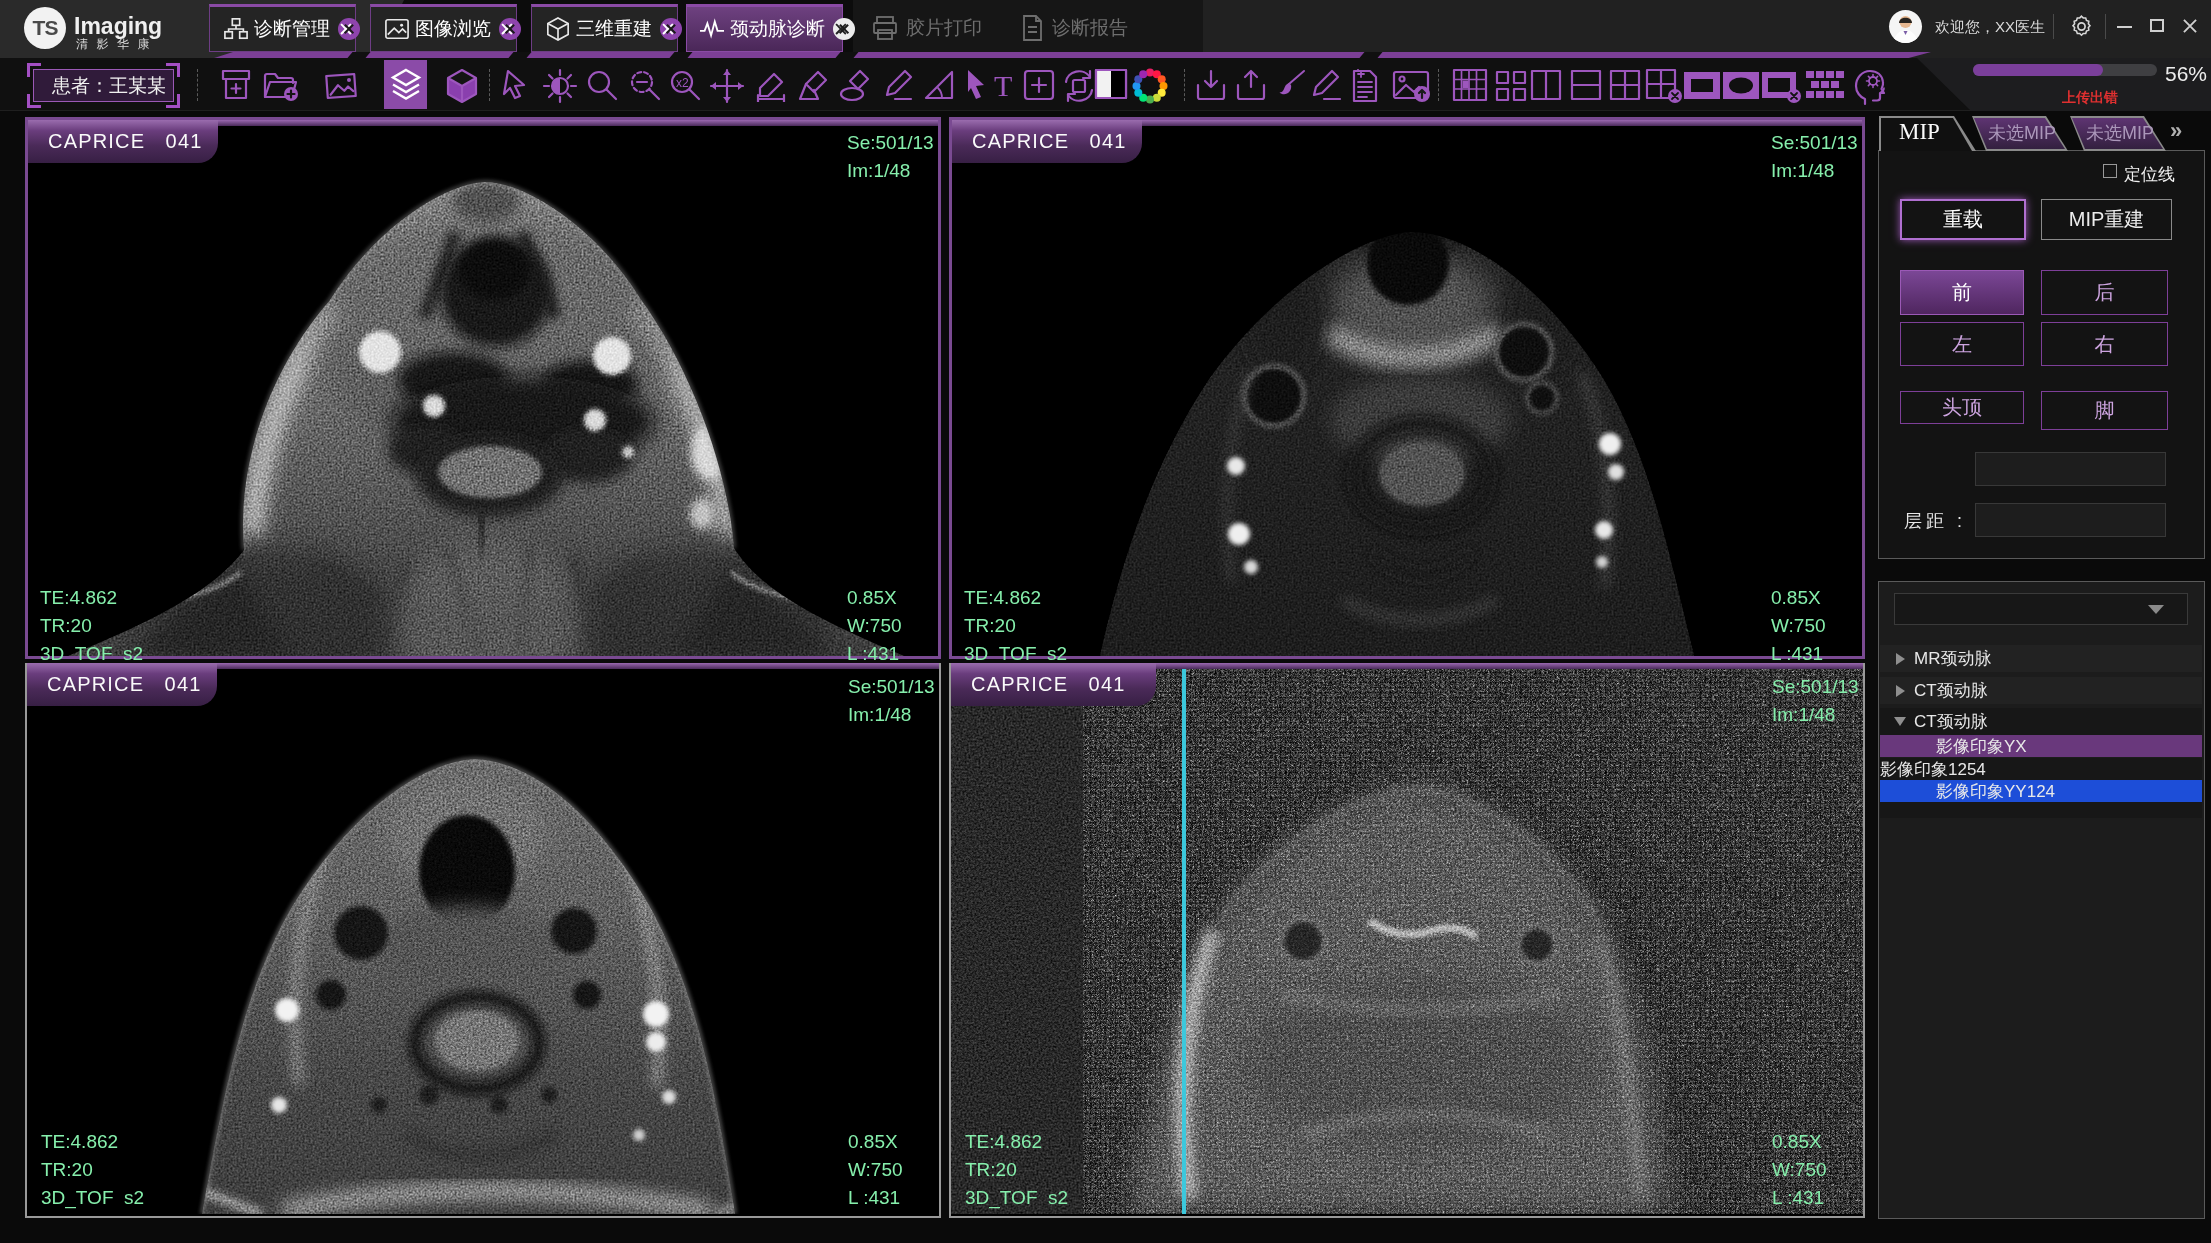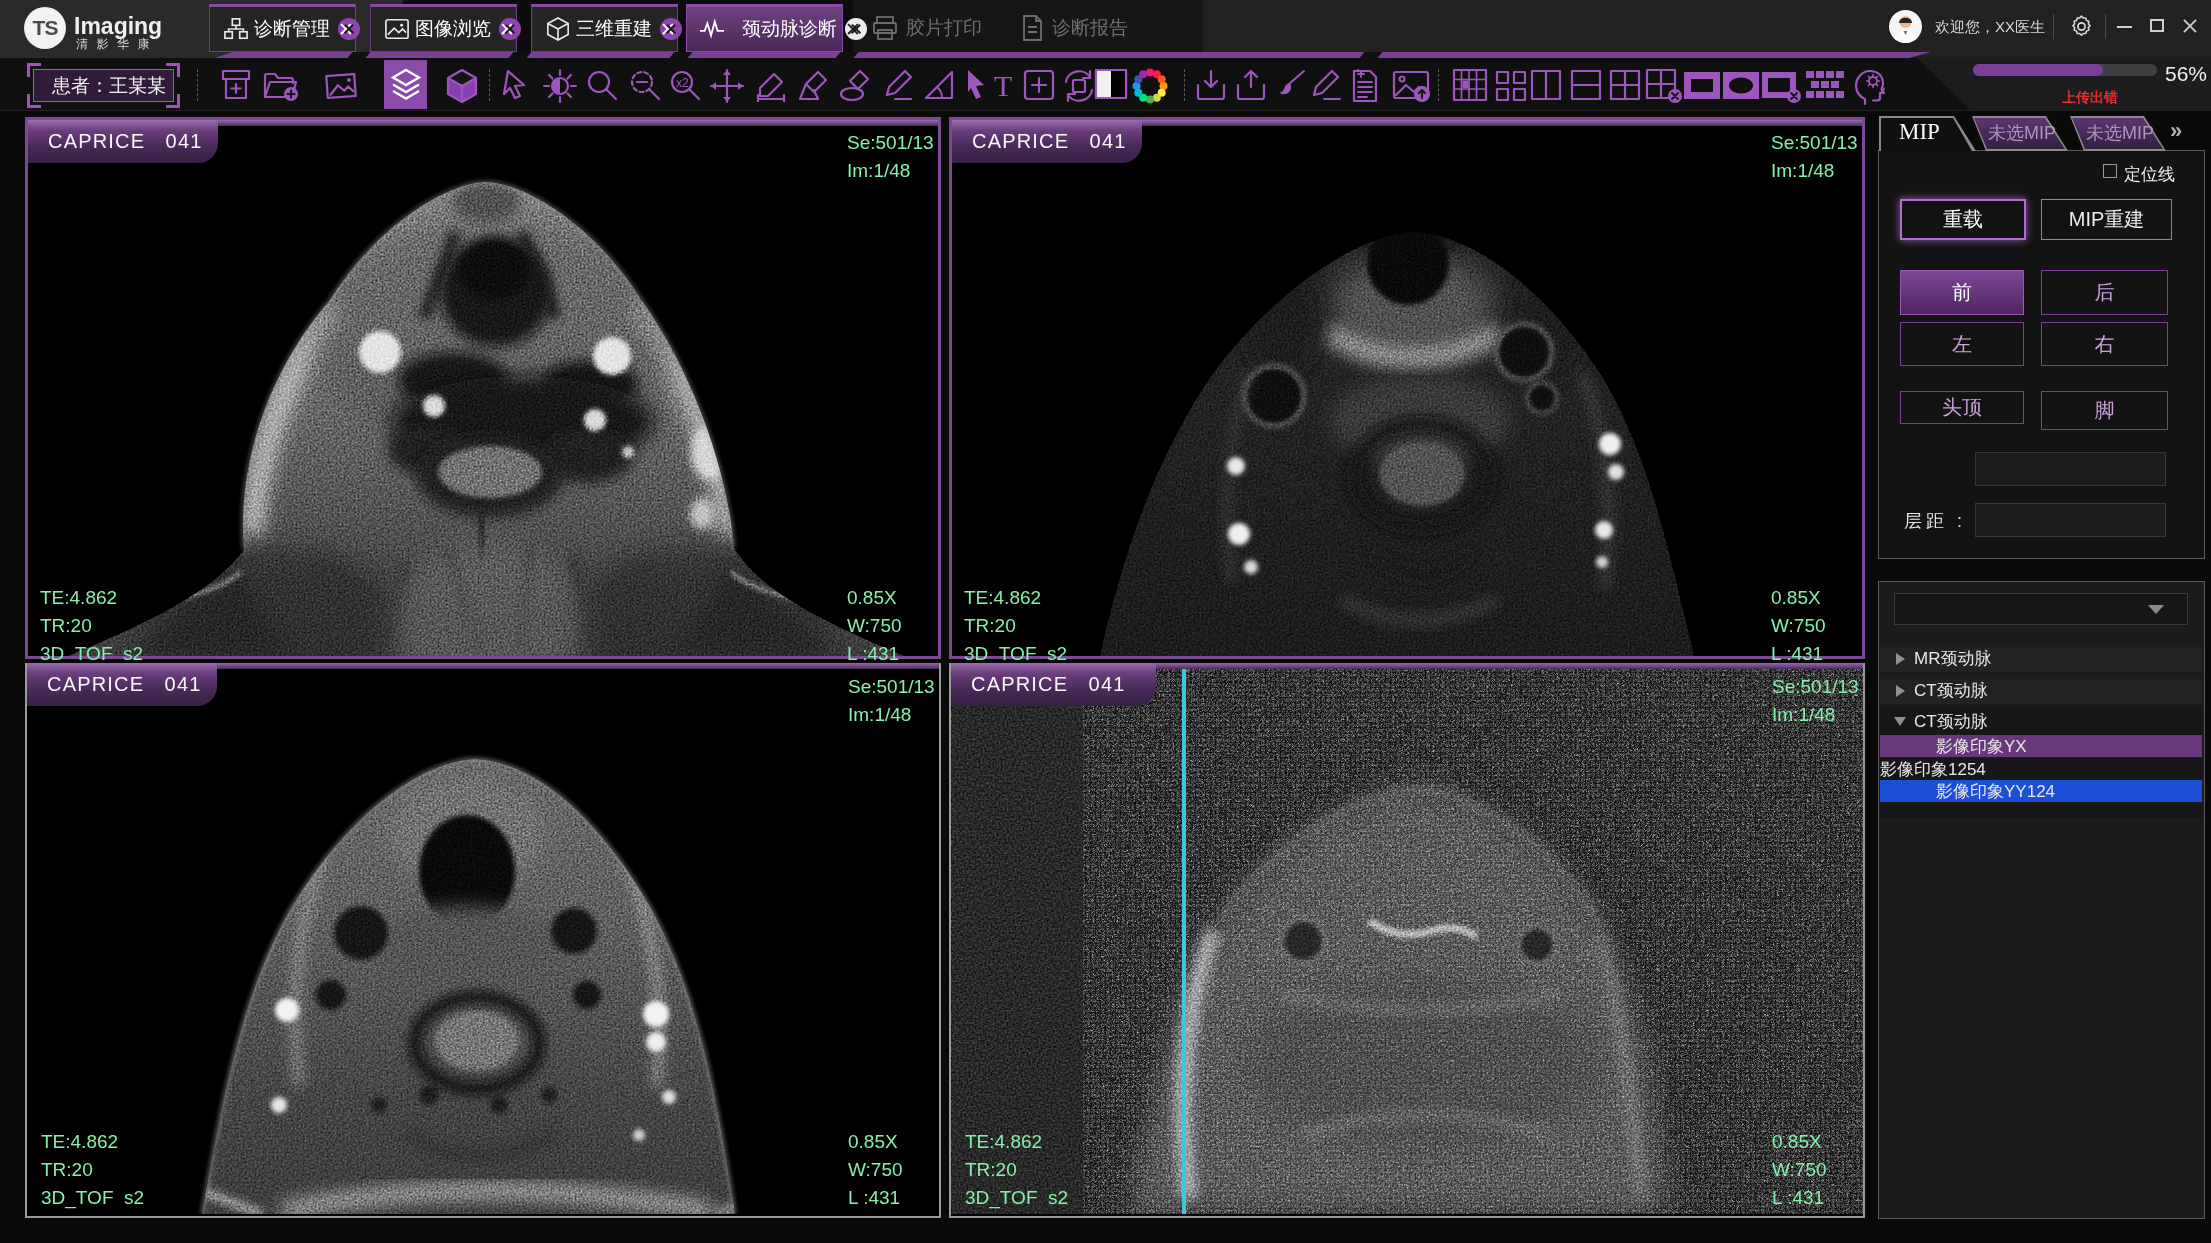--- a/index.html
+++ b/index.html
@@ -58,21 +58,21 @@
         <path d="M13 1l11 6v12l-11 6-11-6V7z"></path>
         <path d="M2 7l11 6 11-6M13 13v12"></path>
       </svg>
  <span style="margin-left:6px">三维重建</span>
       <span class="closebtn">✕</span>
 </div>
 <div class="tab" style="left:686px;width:157px;background:linear-gradient(#6e4180,#4a2758);border-color:#8a4aa5">
  <svg style="margin-left:12px;flex:none" width="26" height="24" viewBox="0 0 28 26" fill="none" stroke="#fff" stroke-width="2">
         <path d="M1 15h5l3-8 4 13 4-15 3 10h7"></path>
       </svg>
- <span style="margin-left:17px">颈动脉诊断</span>
+ <span style="margin-left:5px">颈动脉诊断</span>
       <span class="closebtn" style="background:#ececec;color:#222">✕</span>
 </div>
 <div class="tabgray" style="left:862px;width:140px">
  <svg style="margin-left:10px" width="26" height="26" viewBox="0 0 26 26" fill="none" stroke="#6e6e6e" stroke-width="1.8">
         <rect x="5" y="2" width="16" height="6"></rect>
         <rect x="2" y="8" width="22" height="10" rx="1"></rect>
         <rect x="6" y="15" width="14" height="9"></rect>
       </svg>
  <span style="margin-left:8px">胶片打印</span>
 </div>

